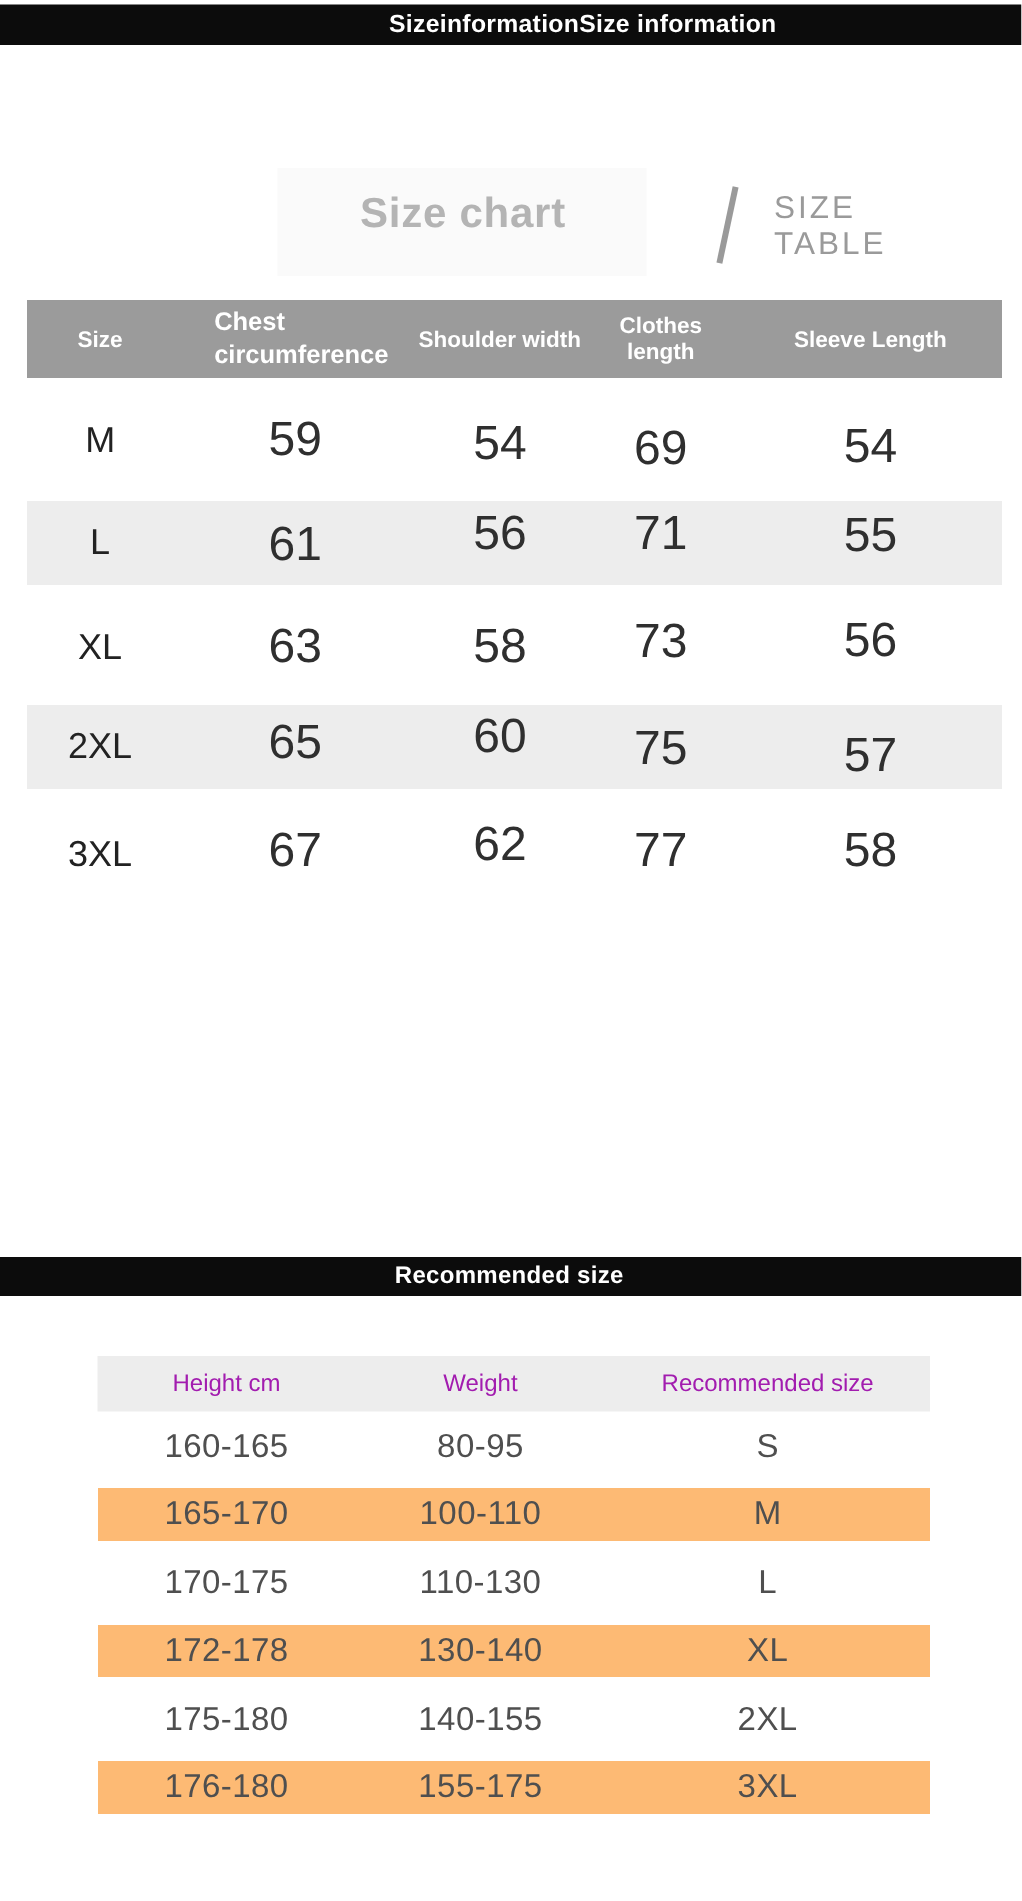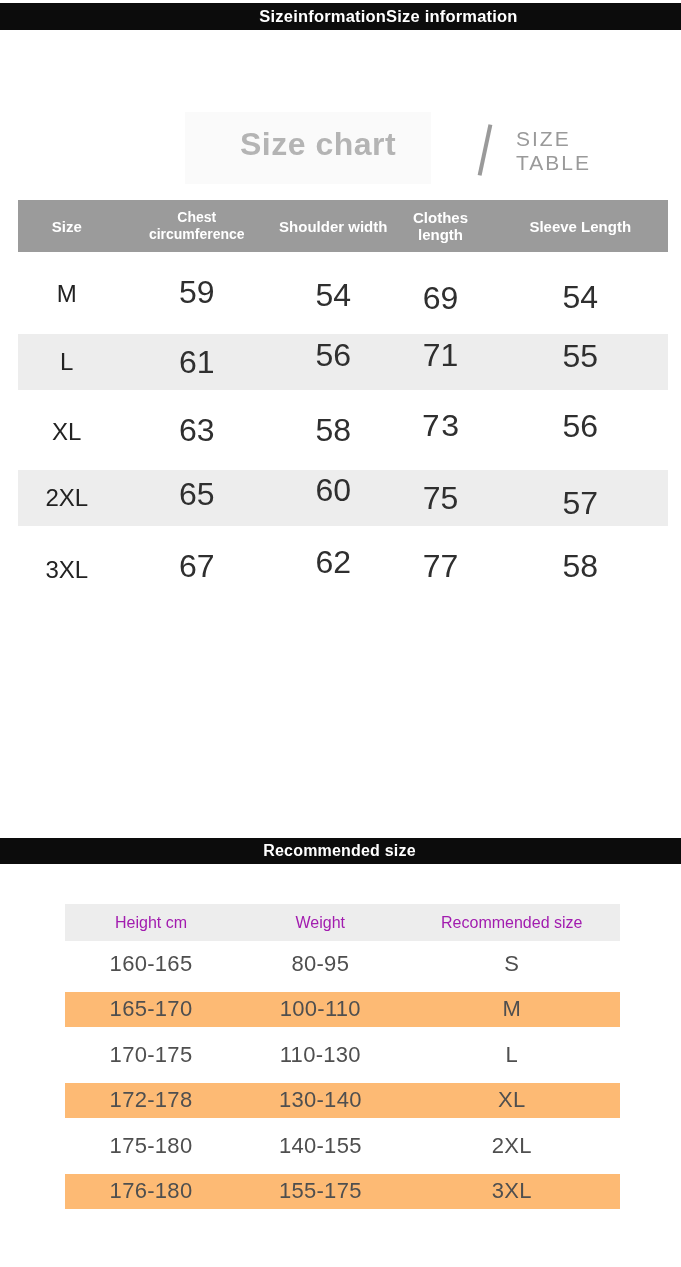--- a/index.html
+++ b/index.html
@@ -13,58 +13,58 @@
     display:flex;align-items:center;justify-content:center;
     color:#ffffff;font-weight:bold;font-size:16.5px;letter-spacing:.2px;padding-left:40px;
   }
   .banner.top{top:3px;}
   .banner.top .banner-label{transform:translateX(8px);}
   .banner.rec{top:838px;height:26px;font-size:16px;}
   .banner.rec .banner-label{transform:translateX(-41px);}
   
   .title-bg{position:absolute;left:185px;top:112px;width:246px;height:72px;background:#fafafa;}
   .page-title{
-    position:absolute;left:240px;top:126px;font-size:32px;font-weight:bold;
+    position:absolute;left:240px;top:126px;font-size:28px;font-weight:bold;
     color:#b4b4b4;letter-spacing:.5px;white-space:nowrap;
   }
   .slash{
     position:absolute;left:483px;top:124px;width:4px;height:52px;
     background:#9a9a9a;transform:rotate(12deg);
   }
   .side-label{
     position:absolute;left:516px;top:127px;color:#9a9a9a;
     font-size:21px;line-height:24px;letter-spacing:2px;
   }
   
   .size-table{position:absolute;left:18px;top:200px;width:650px;}
   .st-grid{display:grid;grid-template-columns:15% 25% 17% 16% 27%;}
   .st-head{
     height:52px;background:#9b9b9b;color:#ffffff;font-weight:bold;font-size:15px;
     align-items:center;justify-items:center;
   }
   .st-head .hcell{text-align:center;}
-  .st-head .hcell.chest{font-size:14px;text-align:center;width:108px;line-height:17px;}
+  .st-head .hcell.chest{font-size:17px;text-align:left;width:108px;line-height:22px;}
   .st-rows{margin-top:8px;}
   .trow{
     height:68px;box-sizing:border-box;align-items:center;justify-items:center;
     color:#2f2f2f;
   }
   .trow.alt{background:#ededed;background-clip:content-box;padding:6px 0;}
   .trow .cell{font-size:32px;}
   .trow .cell.size-label{font-size:24px;color:#222222;}
   
   .st-rows .trow:nth-child(1) .cell:nth-child(2){transform:translateY(-2px);}
   .st-rows .trow:nth-child(1) .cell:nth-child(3){transform:translateY(1px);}
   .st-rows .trow:nth-child(1) .cell:nth-child(4){transform:translateY(4px);}
   .st-rows .trow:nth-child(1) .cell:nth-child(5){transform:translateY(3px);}
   .st-rows .trow:nth-child(2) .cell:nth-child(3){transform:translateY(-7px);}
   .st-rows .trow:nth-child(2) .cell:nth-child(4){transform:translateY(-7px);}
   .st-rows .trow:nth-child(2) .cell:nth-child(5){transform:translateY(-6px);}
   .st-rows .trow:nth-child(3) .cell:nth-child(1){transform:translateY(2px);}
-  .st-rows .trow:nth-child(3) .cell:nth-child(4){transform:translateY(-3px);font-family:Liberation Mono, monospace;}
+  .st-rows .trow:nth-child(3) .cell:nth-child(4){transform:translateY(-3px);}
   .st-rows .trow:nth-child(3) .cell:nth-child(5){transform:translateY(-4px);}
   .st-rows .trow:nth-child(4) .cell:nth-child(2){transform:translateY(-4px);}
   .st-rows .trow:nth-child(4) .cell:nth-child(3){transform:translateY(-8px);}
   .st-rows .trow:nth-child(4) .cell:nth-child(5){transform:translateY(5px);}
   .st-rows .trow:nth-child(5) .cell:nth-child(1){transform:translateY(4px);}
   .st-rows .trow:nth-child(5) .cell:nth-child(3){transform:translateY(-4px);}
   
   .note{
     position:absolute;left:18px;top:694px;color:#141414;font-weight:bold;
     font-size:18px;line-height:21.5px;white-space:nowrap;letter-spacing:-.2px;

